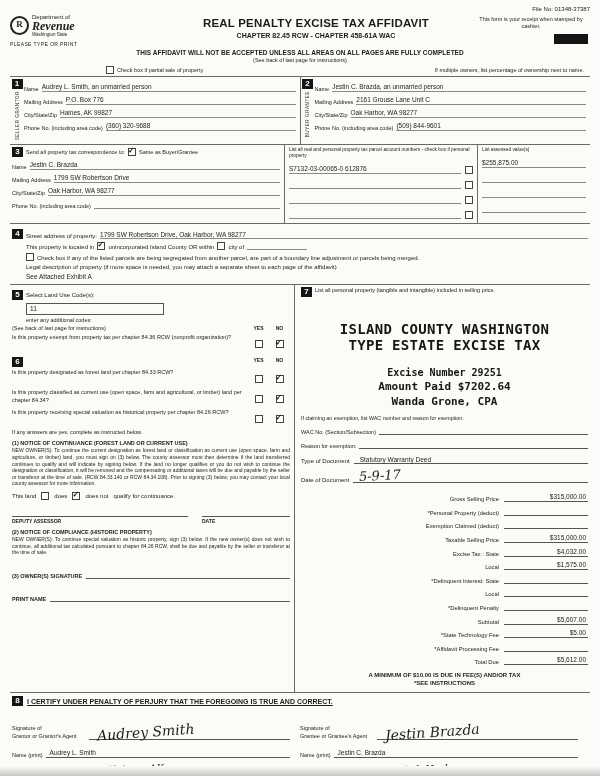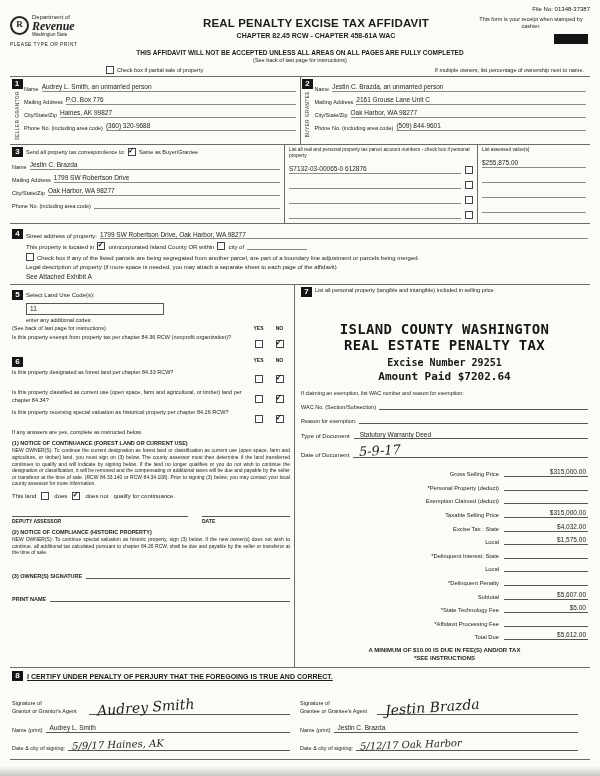--- a/index.html
+++ b/index.html
@@ -75,21 +75,21 @@
   .land-row{display:flex;align-items:center;gap:5px;font-size:6px;margin-top:5px;}
   .dep-row{display:flex;gap:14px;margin-top:16px;font-size:5px;font-weight:bold;}
   .dep-cell{flex:2;border-top:1px solid #555;padding-top:1px;}
   .dep-cell.date{flex:1;}
   .os-row{display:flex;align-items:flex-end;gap:4px;margin-top:14px;font-size:5.5px;font-weight:bold;}
   .fill-line{flex:1;border-bottom:1px solid #555;min-height:8px;position:relative;}
 
   .s7-head{display:flex;gap:3px;align-items:flex-start;font-size:5.5px;line-height:1.3;}
   .stamp{text-align:center;margin-top:24px;font-family:"DejaVu Sans Mono",monospace;font-weight:bold;color:#161616;}
   .stamp-l1,.stamp-l2{font-size:14px;letter-spacing:0.3px;}
-  .stamp-l3{font-size:10px;margin-top:4px;}
+  .stamp-l3{font-size:10px;margin-top:14px;}
   .stamp-l4{font-size:15px;margin-top:2px;letter-spacing:1px;}
   .stamp-l5{font-size:11px;margin-top:2px;}
   .stamp-l6{font-size:11px;margin-top:2px;}
   .claiming{font-size:5.3px;margin-top:7px;}
   .lbl-row{display:flex;align-items:flex-end;gap:3px;font-size:5.5px;margin-top:5px;}
   .doc-row{display:flex;align-items:flex-end;gap:4px;font-size:6px;margin-top:7px;}
   .doc-val{flex:1;border-bottom:1px solid #555;font-size:6.5px;padding-left:6px;}
   .hand{font-family:"DejaVu Serif",serif;font-style:italic;color:#222;}
   .hand-big{font-size:13px;transform:rotate(-3deg);display:inline-block;line-height:0.8;}
 
@@ -362,23 +362,24 @@
     </div>
 
     <div class="col-right">
       <div class="s7-head">
         <span class="numbox">7</span>
         <span>List all personal property (tangible and intangible) included in selling price.</span>
       </div>
 
       <div class="stamp">
         <div class="stamp-l1">ISLAND COUNTY WASHINGTON</div>
-        <div class="stamp-l2">REAL ESTATE PENALTY TAX</div>
+        <div class="stamp-l2">TYPE ESTATE EXCISE TAX</div>
         <div class="stamp-l3">Excise Number 29251</div>
         <div class="stamp-l5">Amount Paid $7202.64</div>
+        <div class="stamp-l6">Wanda Grone, CPA</div>
       </div>
 
       <div class="claiming">If claiming an exemption, list WAC number and reason for exemption:</div>
       <div class="lbl-row">
           <span>WAC No. (Section/Subsection)</span>
           <span class="fill-line"></span>
         </div>
       <div class="lbl-row">
           <span>Reason for exemption:</span>
           <span class="fill-line"></span>

